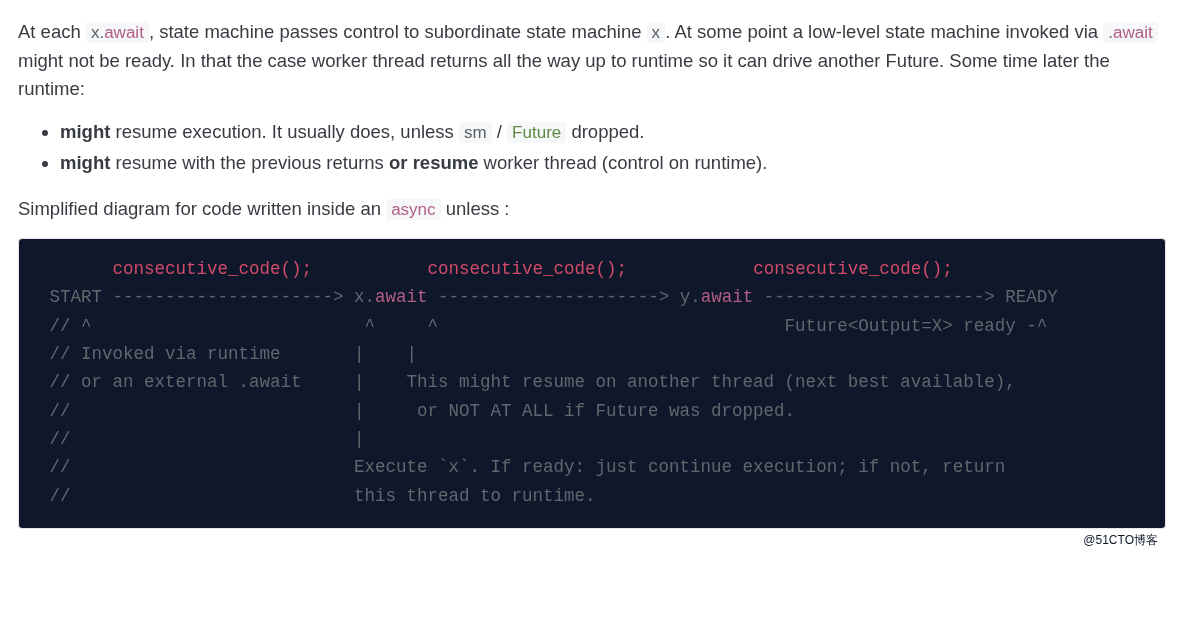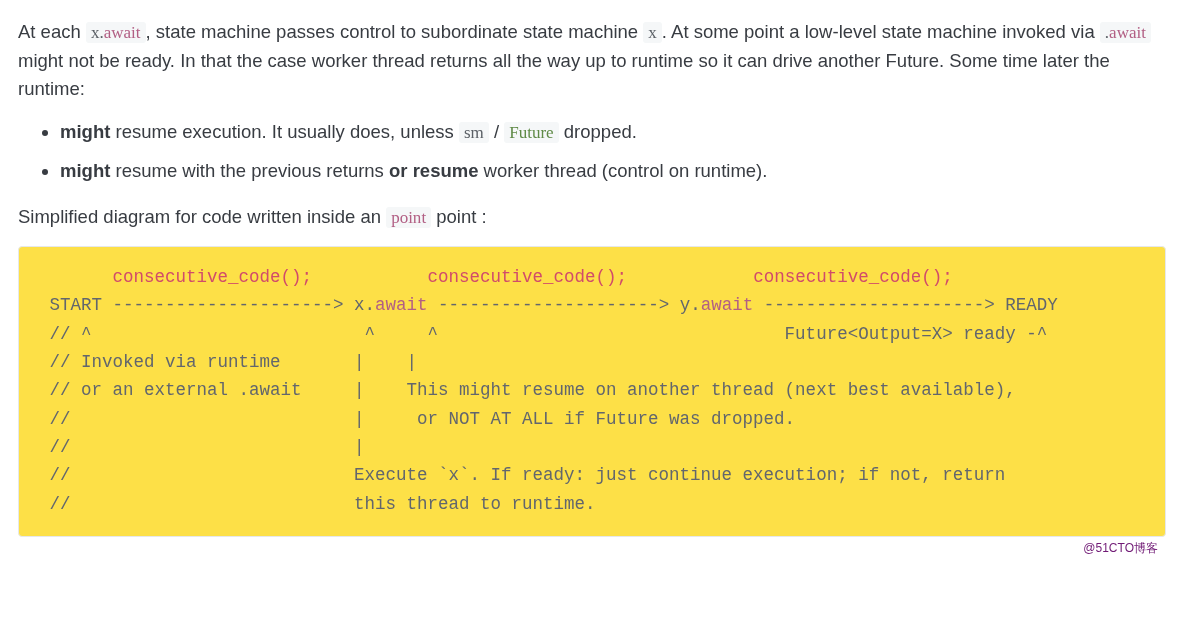--- a/index.html
+++ b/index.html
@@ -8,49 +8,49 @@
       padding: 18px 18px 10px 18px;
       font-family: -apple-system, BlinkMacSystemFont, "Segoe UI", Helvetica, Arial, sans-serif;
       font-size: 18.5px;
       line-height: 1.55;
       color: #383c42;
       background: #fff;
       width: 1184px;
     }
     p { margin: 0 0 14px 0; }
     code.inline {
-      font-family: Liberation Serif, serif;
+      font-family: Liberation Sans, sans-serif;
       font-size: 0.92em;
       background: #f5f7f8;
       padding: 1px 5px;
       border-radius: 3px;
       color: #5b6066;
     }
     code.inline .tok-kw { color: #b25f84; }
     code.inline .tok-type { color: #5f8a46; }
     ul { margin: 8px 0 18px 0; padding-left: 42px; }
-    li { margin: 10px 0; }
+    li { margin: 2px 0; }
     pre.codeblock {
-      background: #fde047;
+      background: #0f172a;
       border: 1px solid #e6e8ea;
       border-radius: 4px;
       margin: 12px 0 0 0;
       padding: 16px 20px 18px 20px;
       font-family: "SFMono-Regular", Consolas, "Liberation Mono", Menlo, monospace;
       font-size: 17.5px;
       line-height: 1.62;
       color: #62666d;
       white-space: pre;
       overflow: hidden;
     }
     pre .c-fn { color: #d14b6a; }
     pre .c-kw { color: #b25f84; }
     .watermark {
       text-align: right;
-      color: #701a75;
+      color: #0f172a;
       font-size: 12px;
       padding-right: 8px;
       padding-top: 2px;
       font-family: -apple-system, sans-serif;
     }
   </style>
 </head>
 <body>
 
 <p>
@@ -60,21 +60,21 @@
 <ul>
   <li>
     <strong>might</strong><span> resume execution. It usually does, unless </span><code class="inline">sm</code><span> / </span><code class="inline"><span class="tok-type">Future</span></code><span> dropped.</span>
   </li>
   <li>
     <strong>might</strong><span> resume with the previous returns </span><strong>or resume</strong><span> worker thread (control on runtime).</span>
   </li>
 </ul>
 
 <p>
-  <span>Simplified diagram for code written inside an </span><code class="inline"><span class="tok-kw">point</span></code><span> point :</span>
+  <span>Simplified diagram for code written inside an </span><code class="inline"><span class="tok-kw">async</span></code><span> unless :</span>
 </p>
 
 <pre class="codeblock"><span>       </span><span class="c-fn">consecutive_code();</span><span>           </span><span class="c-fn">consecutive_code();</span><span>            </span><span class="c-fn">consecutive_code();</span>
 <span> START</span><span> ---------------------&gt;</span><span> x</span><span>.</span><span class="c-kw">await</span><span> ---------------------&gt;</span><span> y</span><span>.</span><span class="c-kw">await</span><span> ---------------------&gt;</span><span> READY</span>
 <span> // ^                          ^     ^                                 Future&lt;Output=X&gt; ready -^</span>
 <span> // Invoked via runtime       |    |</span>
 <span> // or an external .await     |    This might resume on another thread (next best available),</span>
 <span> //                           |     or NOT AT ALL if Future was dropped.</span>
 <span> //                           |</span>
 <span> //                           Execute `x`. If ready: just continue execution; if not, return</span>

